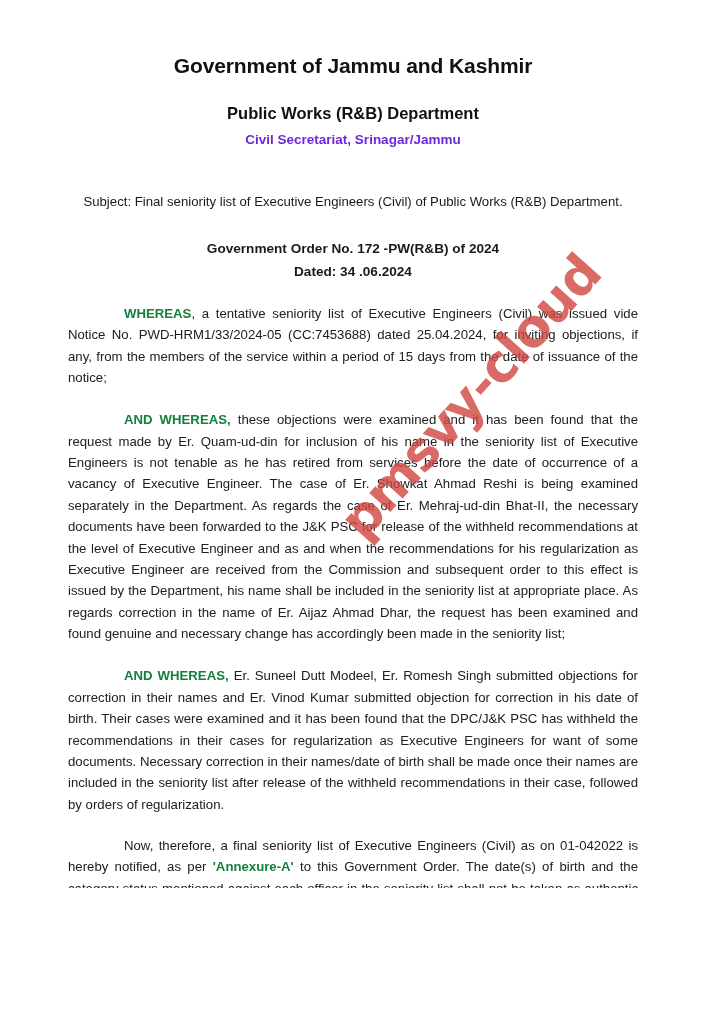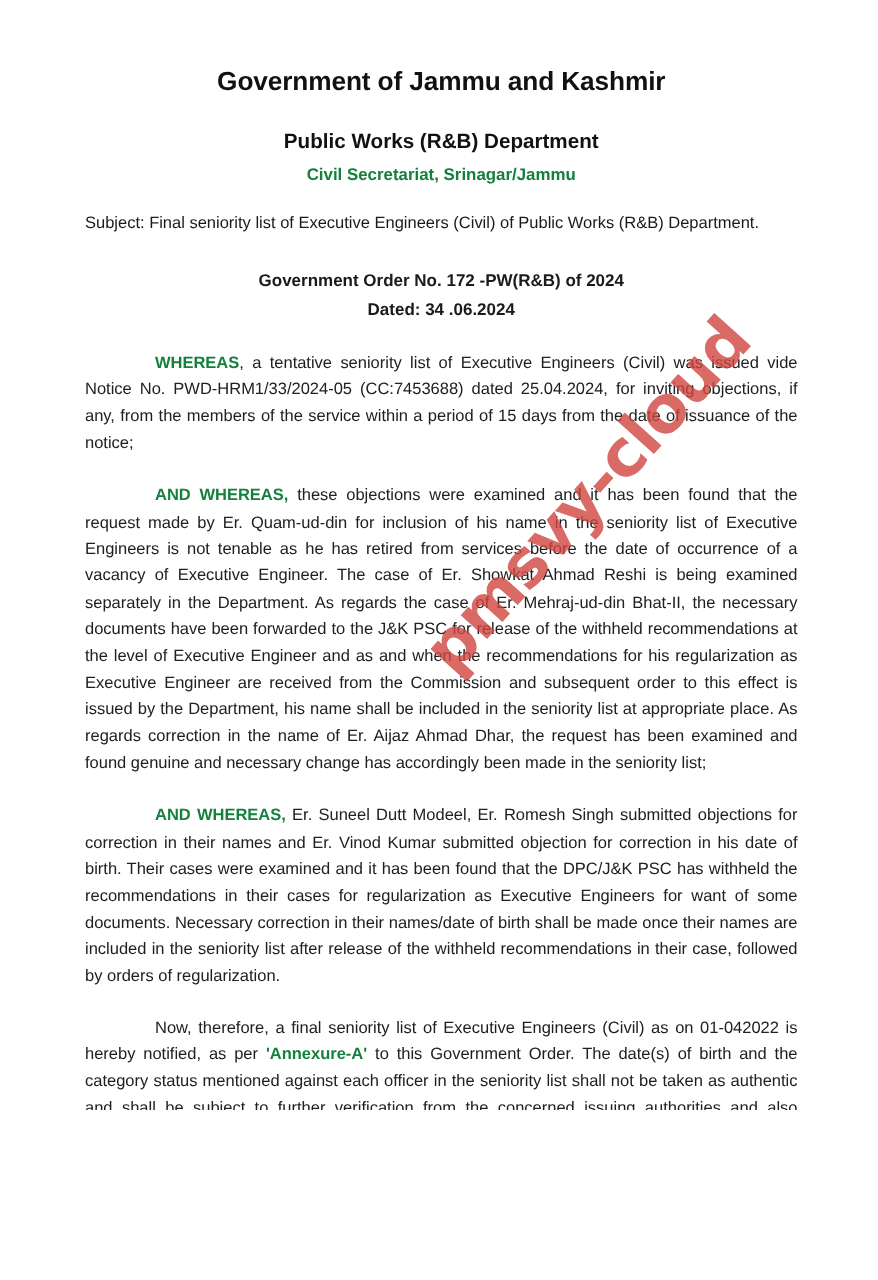--- a/index.html
+++ b/index.html
@@ -42,28 +42,28 @@
     margin-top: 26px;
     line-height: 1.15;
     color: #111;
   }
   .office-title {
     text-align: center;
     font-size: 13.5px;
     font-weight: bold;
     margin-top: 9px;
     line-height: 1.15;
-    color: #15803d;
+    color: #6d28d9;
   }
 
   .subject-line {
     font-size: 13.2px;
-    margin-top: 20px;
+    margin-top: 44px;
     line-height: 1.5;
-    text-align: left;
+    text-align: center;
     white-space: nowrap;
   }
 
   .order-no {
     text-align: center;
     font-size: 13.6px;
     font-weight: bold;
     margin-top: 28px;
     line-height: 1.45;
   }

